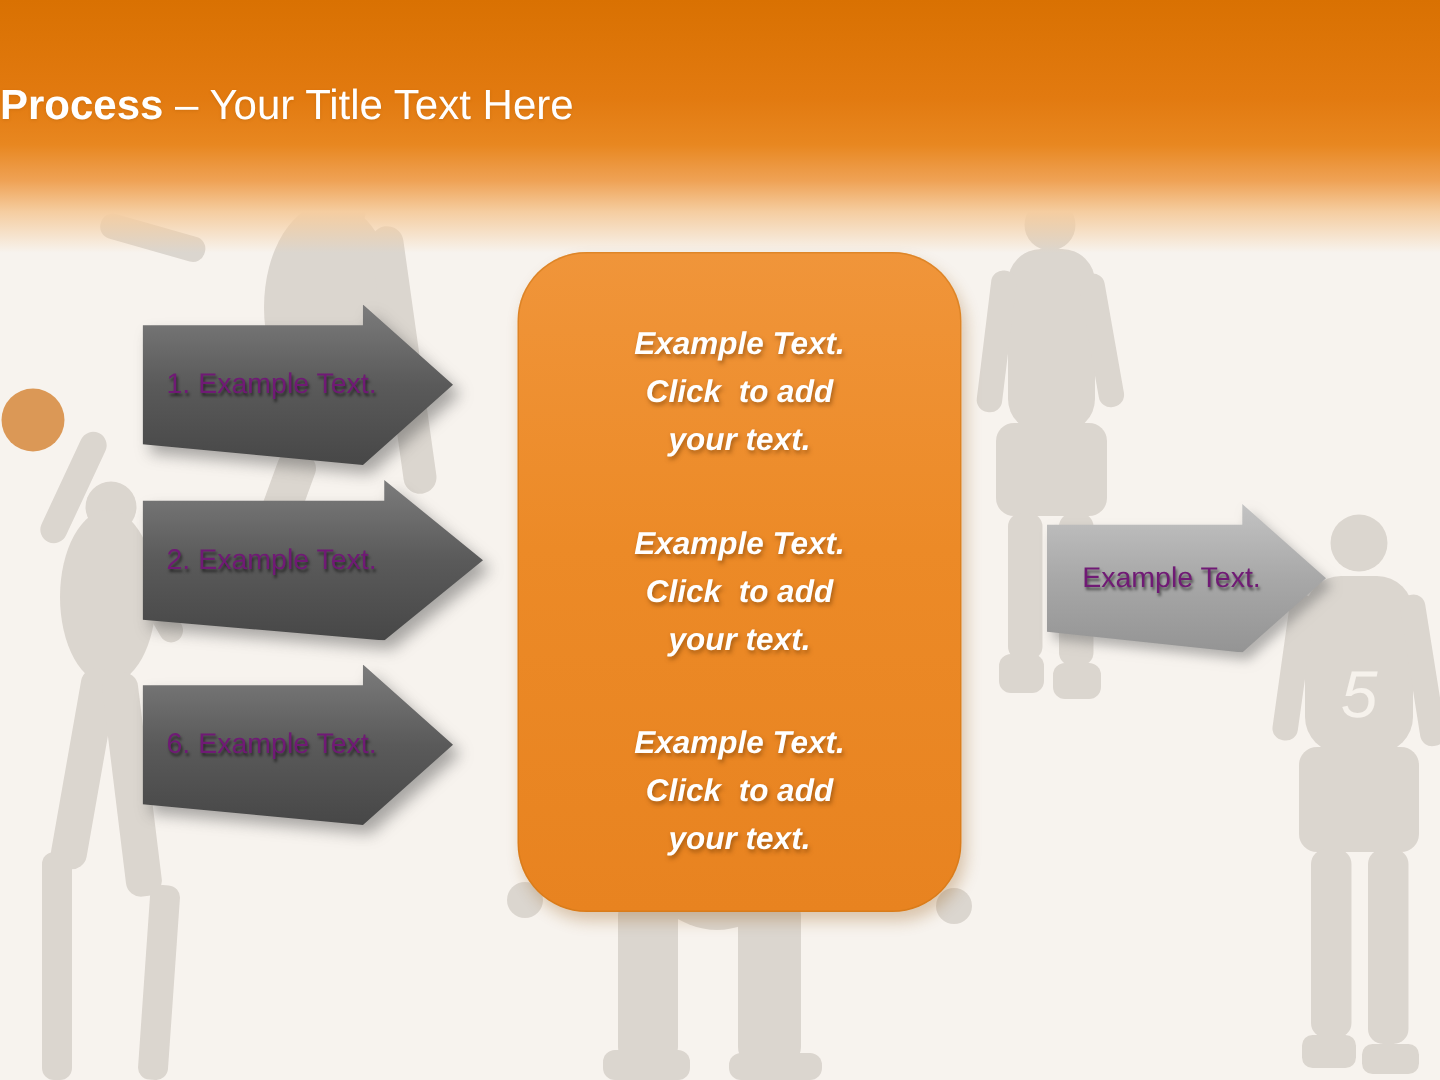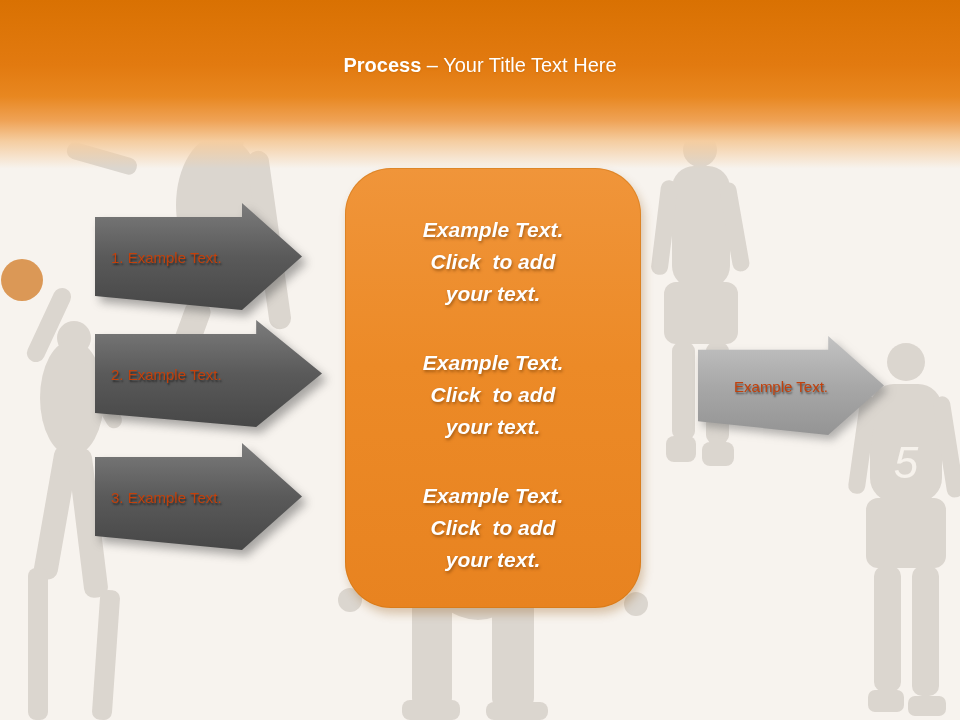--- a/index.html
+++ b/index.html
@@ -16,40 +16,40 @@
 
   
   .header {
     position:absolute; top:0; left:0; right:0; height:172px; z-index:2;
     background: linear-gradient(180deg,
       #D97102 0%, #E27A10 38%, #E88720 56%,
       #EFA255 70%, #F5CDA0 82%, rgba(247,243,238,0) 98%);
     pointer-events:none;
   }
   .slide-title {
-    margin:0; padding-top:54px; text-align:center;
-    font-size:20px; font-weight:normal; color:#FFFFFF;
+    margin:0; padding-top:54px; text-align:left;
+    font-size:28px; font-weight:normal; color:#FFFFFF;
     text-shadow:0 1px 2px rgba(150,80,0,0.25);
   }
   .t-bold { font-weight:bold; }
   .t-sep  { white-space:pre; }
 
   
   .step-arrow {
     position:absolute; width:207px; height:107px; z-index:3;
     filter: drop-shadow(5px 6px 5px rgba(70,70,70,0.45));
   }
   .step-arrow .shape {
     position:absolute; inset:0;
     clip-path: polygon(0% 13%, 71% 13%, 71% 0%, 100% 50%, 71% 100%, 0% 87%);
     background: linear-gradient(180deg, #7C7C7C 0%, #5A5A5A 50%, #474747 100%);
   }
   .arrow-label {
     position:absolute; left:16px; top:50%; transform:translateY(-50%);
-    color:#c2410c; font-size:15px; white-space:pre;
+    color:#701a75; font-size:19px; white-space:pre;
     text-shadow:1px 2px 2px rgba(0,0,0,0.55);
   }
   .step-1 { left:95px;  top:203px; }
   .step-2 { left:95px;  top:320px;padding-left:20px; }
   .step-3 { left:95px;  top:443px; }
 
   .output-arrow {
     position:absolute; left:698px; top:336px; width:186px; height:99px; z-index:3;
     filter: drop-shadow(4px 5px 4px rgba(110,110,110,0.5));
   }
@@ -144,21 +144,21 @@
   <div class="step-arrow step-1">
     <div class="shape"></div>
     <div class="arrow-label">1. Example Text.</div>
   </div>
   <div class="step-arrow step-2">
     <div class="shape"></div>
     <div class="arrow-label">2. Example Text.</div>
   </div>
   <div class="step-arrow step-3">
     <div class="shape"></div>
-    <div class="arrow-label">3. Example Text.</div>
+    <div class="arrow-label">6. Example Text.</div>
   </div>
 
   <div class="content-box">
     <p class="para">
       <span class="line">Example Text.</span><br>
       <span class="line">Click  to add</span><br>
       <span class="line">your text.</span>
     </p>
     <p class="para">
       <span class="line">Example Text.</span><br>

